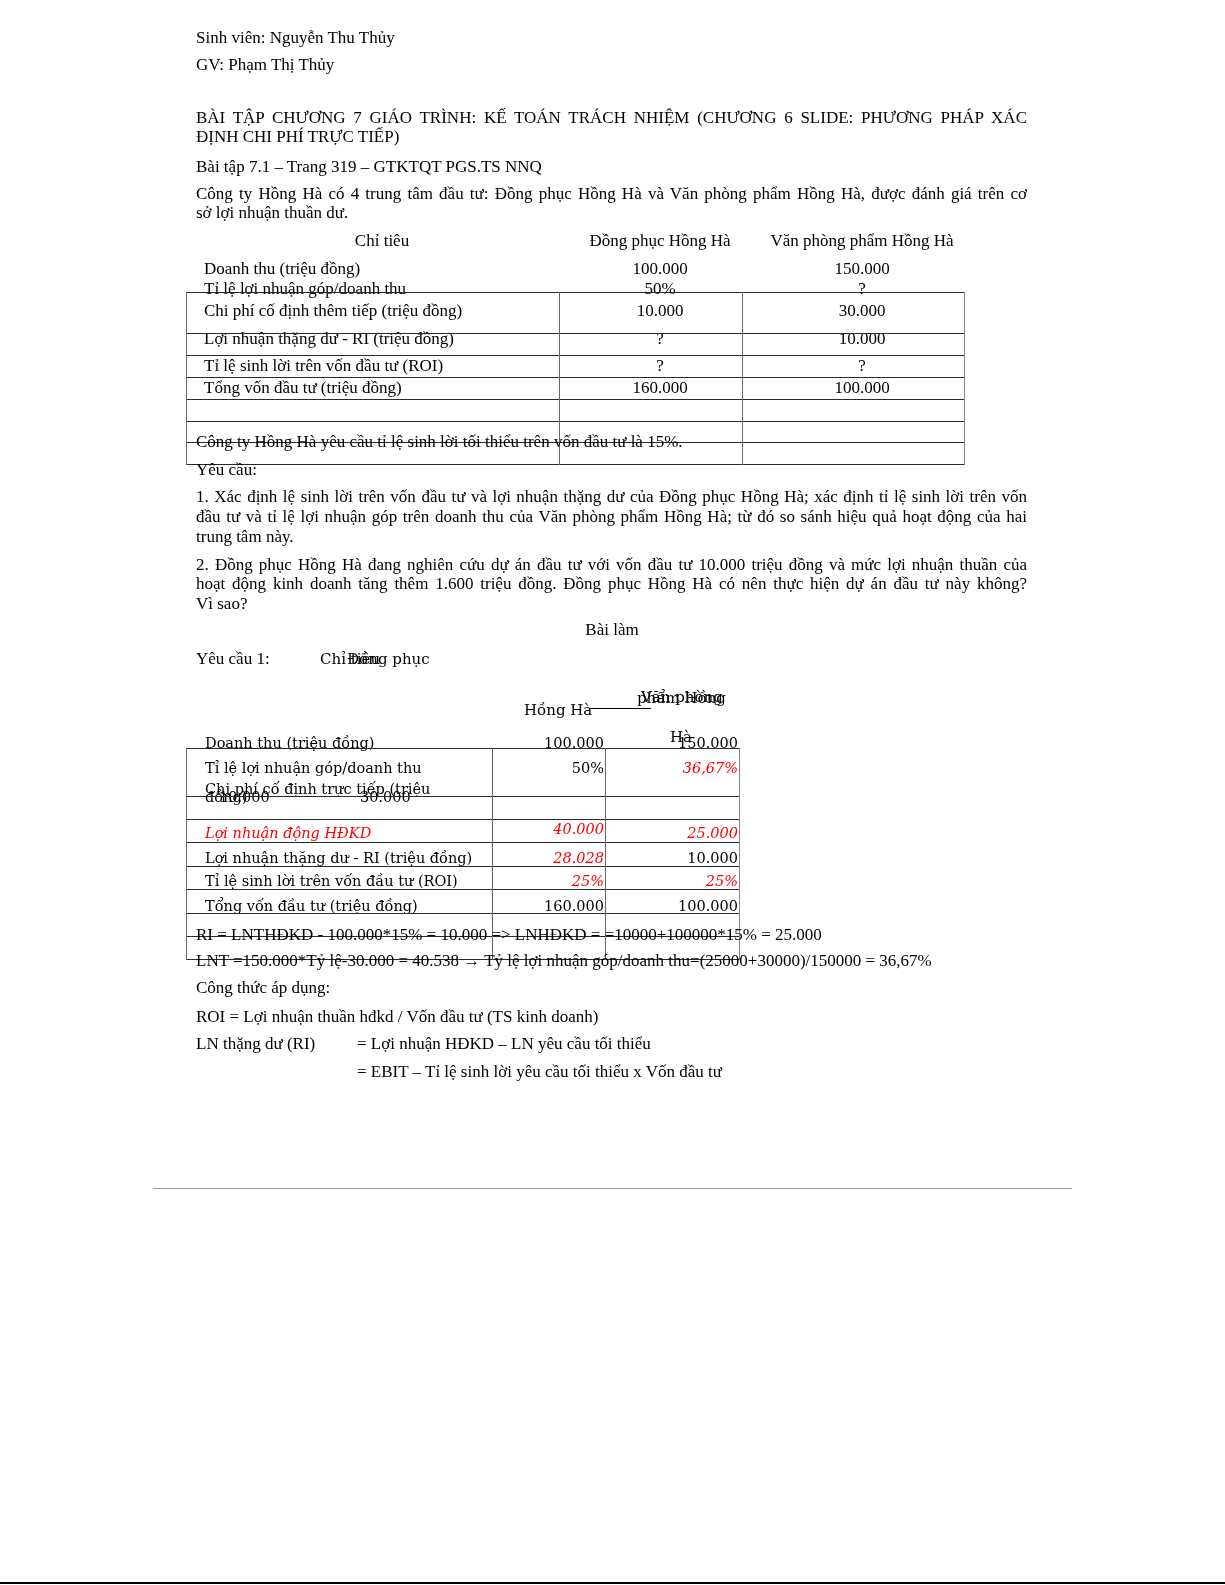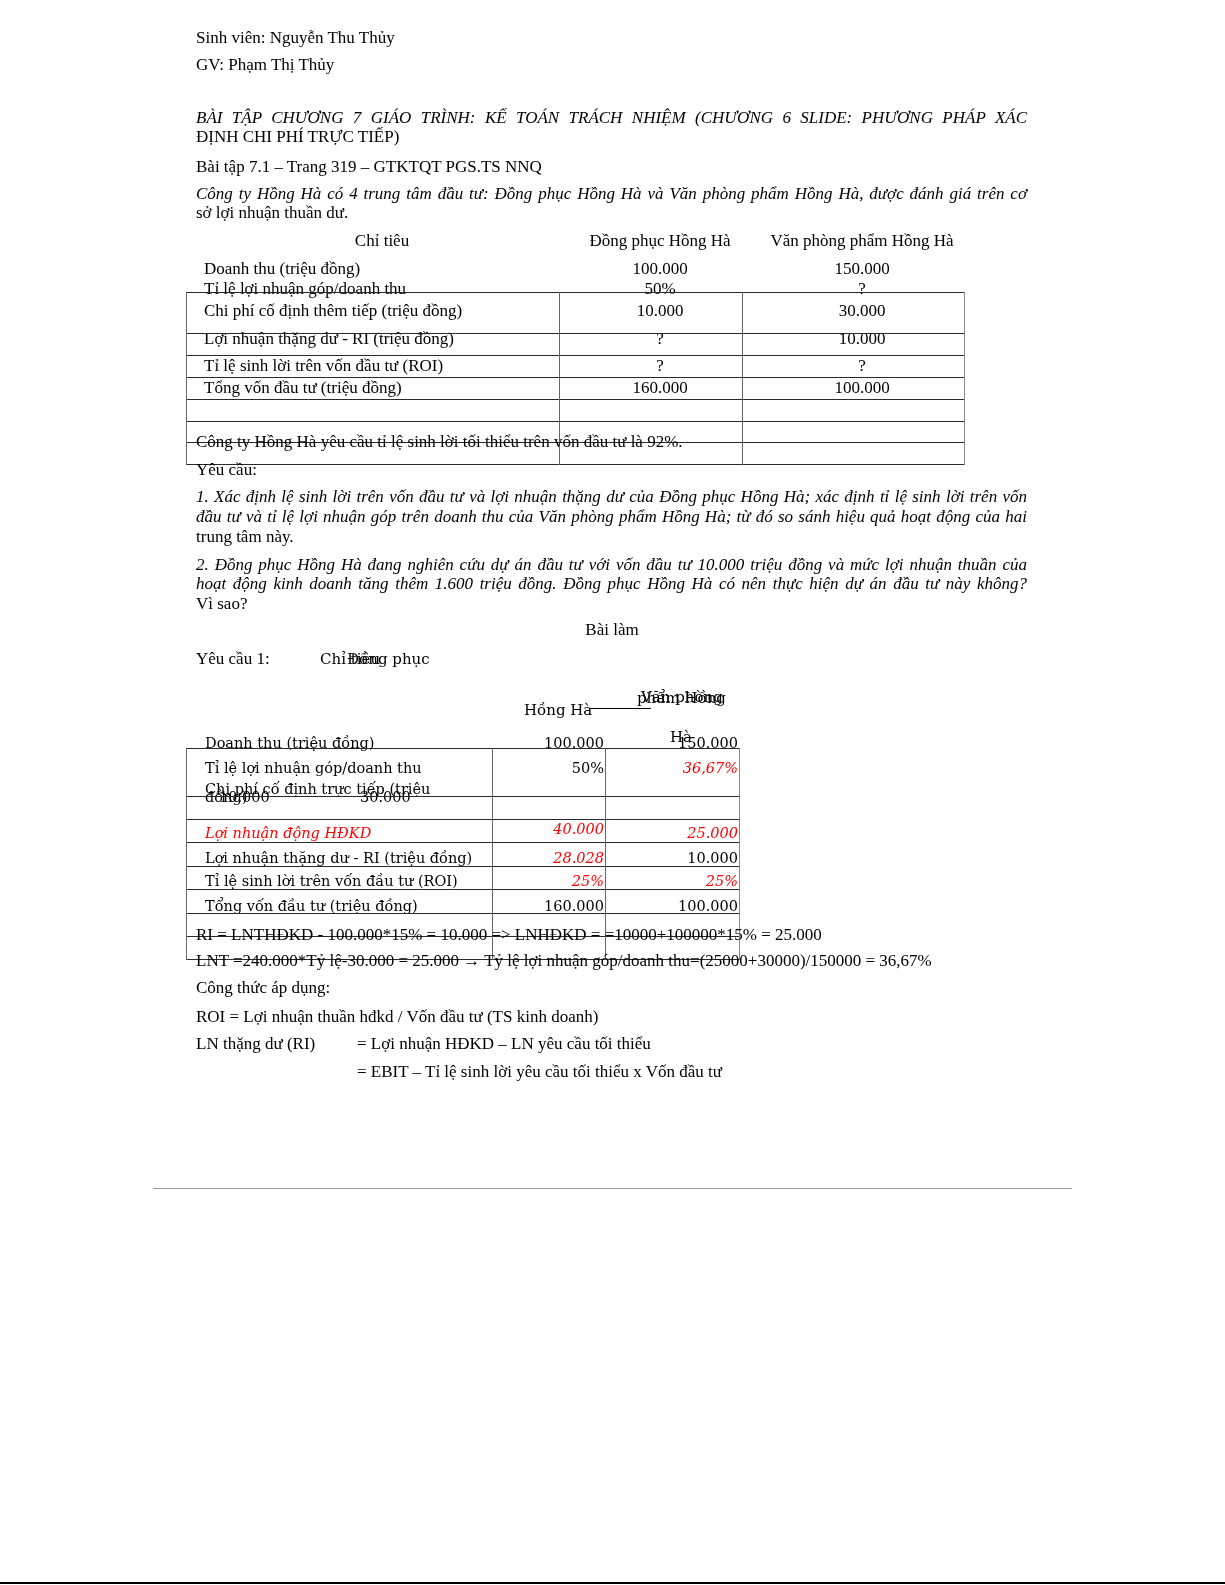--- a/index.html
+++ b/index.html
@@ -2,21 +2,21 @@
 <html><head>
 <meta charset="utf-8">
 <style>
   html, body { margin: 0; padding: 0; background: #ffffff; }
   body {
     width: 1225px; height: 1585px; position: relative; overflow: hidden;
     font-family: "Liberation Serif", serif; color: #000;
     --hl: #ff0000;
   }
   .t { position: absolute; white-space: nowrap; font-size: 17px; line-height: 20px; }
-  .j { width: 831px; text-align: justify; text-align-last: justify; font-style: italic; }
+  .j { width: 831px; text-align: justify; text-align-last: justify; }
   .c { transform: translateX(-50%); }
   .r { transform: translateX(-100%); }
   .s { font-family: "DejaVu Serif", serif; font-size: 14.5px; line-height: 20px; }
   .sh { font-family: "DejaVu Serif", serif; font-size: 15px; line-height: 20px; }
   .red { color: var(--hl); font-style: italic; }
   .hl { position: absolute; height: 1px; background: #2a2a2a; }
   .vl { position: absolute; width: 1px; background: #666; }
   .vl.lt { background: #888; }
   .arrow { font-weight: bold; }
 </style>
@@ -75,21 +75,21 @@
   <div class="hl" style="left:186px;top:399px;width:779px"></div>
   <div class="hl" style="left:186px;top:421px;width:779px"></div>
   <div class="hl" style="left:186px;top:442px;width:779px"></div>
   <div class="hl" style="left:186px;top:464px;width:779px"></div>
   <div class="vl" style="left:186px;top:292px;height:173px"></div>
   <div class="vl" style="left:559px;top:292px;height:173px"></div>
   <div class="vl" style="left:742px;top:292px;height:173px"></div>
   <div class="vl lt" style="left:964px;top:292px;height:173px"></div>
 </div>
 
-<div class="t" style="left:196px;top:432px">Công ty Hồng Hà yêu cầu tỉ lệ sinh lời tối thiểu trên vốn đầu tư là 92%.</div>
+<div class="t" style="left:196px;top:432px">Công ty Hồng Hà yêu cầu tỉ lệ sinh lời tối thiểu trên vốn đầu tư là 15%.</div>
 
 <div class="t" style="left:196px;top:460px">Yêu cầu:</div>
 <div class="t j" style="left:196px;top:487px">1. Xác định lệ sinh lời trên vốn đầu tư và lợi nhuận thặng dư của Đồng phục Hồng Hà; xác định tỉ lệ sinh lời trên vốn</div>
 <div class="t j" style="left:196px;top:507px">đầu tư và tỉ lệ lợi nhuận góp trên doanh thu của Văn phòng phẩm Hồng Hà; từ đó so sánh hiệu quả hoạt động của hai</div>
 <div class="t" style="left:196px;top:527px">trung tâm này.</div>
 <div class="t j" style="left:196px;top:555px">2. Đồng phục Hồng Hà đang nghiên cứu dự án đầu tư với vốn đầu tư 10.000 triệu đồng và mức lợi nhuận thuần của</div>
 <div class="t j" style="left:196px;top:574px">hoạt động kinh doanh tăng thêm 1.600 triệu đồng. Đồng phục Hồng Hà có nên thực hiện dự án đầu tư này không?</div>
 <div class="t" style="left:196px;top:594px">Vì sao?</div>
 
 <div class="t c" style="left:612px;top:620px">Bài làm</div>
@@ -151,21 +151,21 @@
   <div class="hl" style="left:186px;top:913px;width:554px"></div>
   <div class="hl" style="left:186px;top:936px;width:554px"></div>
   <div class="hl" style="left:186px;top:959px;width:554px"></div>
   <div class="vl" style="left:186px;top:748px;height:212px"></div>
   <div class="vl" style="left:492px;top:748px;height:212px"></div>
   <div class="vl" style="left:605px;top:748px;height:212px"></div>
   <div class="vl lt" style="left:739px;top:748px;height:212px"></div>
 </div>
 
 <div class="t" style="left:196px;top:925px">RI = LNTHĐKD - 100.000*15% = 10.000 =&gt; LNHĐKD = =10000+100000*15% = 25.000</div>
-<div class="t" style="left:196px;top:951px"><span>LNT =240.000*Tỷ lệ-30.000 = 25.000 </span><span class="arrow">→</span><span> Tỷ lệ lợi nhuận góp/doanh thu=(25000+30000)/150000 = 36,67%</span></div>
+<div class="t" style="left:196px;top:951px"><span>LNT =150.000*Tỷ lệ-30.000 = 40.538 </span><span class="arrow">→</span><span> Tỷ lệ lợi nhuận góp/doanh thu=(25000+30000)/150000 = 36,67%</span></div>
 
 <div class="t" style="left:196px;top:978px">Công thức áp dụng:</div>
 <div class="t" style="left:196px;top:1007px">ROI = Lợi nhuận thuần hđkd / Vốn đầu tư (TS kinh doanh)</div>
 <div class="t" style="left:196px;top:1034px">LN thặng dư (RI)</div>
 <div class="t" style="left:357px;top:1034px">= Lợi nhuận HĐKD –  LN yêu cầu tối thiểu</div>
 <div class="t" style="left:357px;top:1062px">= EBIT –  Tỉ lệ sinh lời yêu cầu tối thiểu x Vốn đầu tư</div>
 
 <div style="position:absolute;left:153px;top:1188px;width:919px;height:1px;background:#9a9a9a"></div>
 <div style="position:absolute;left:0;top:1582px;width:1225px;height:2px;background:#000"></div>
 

